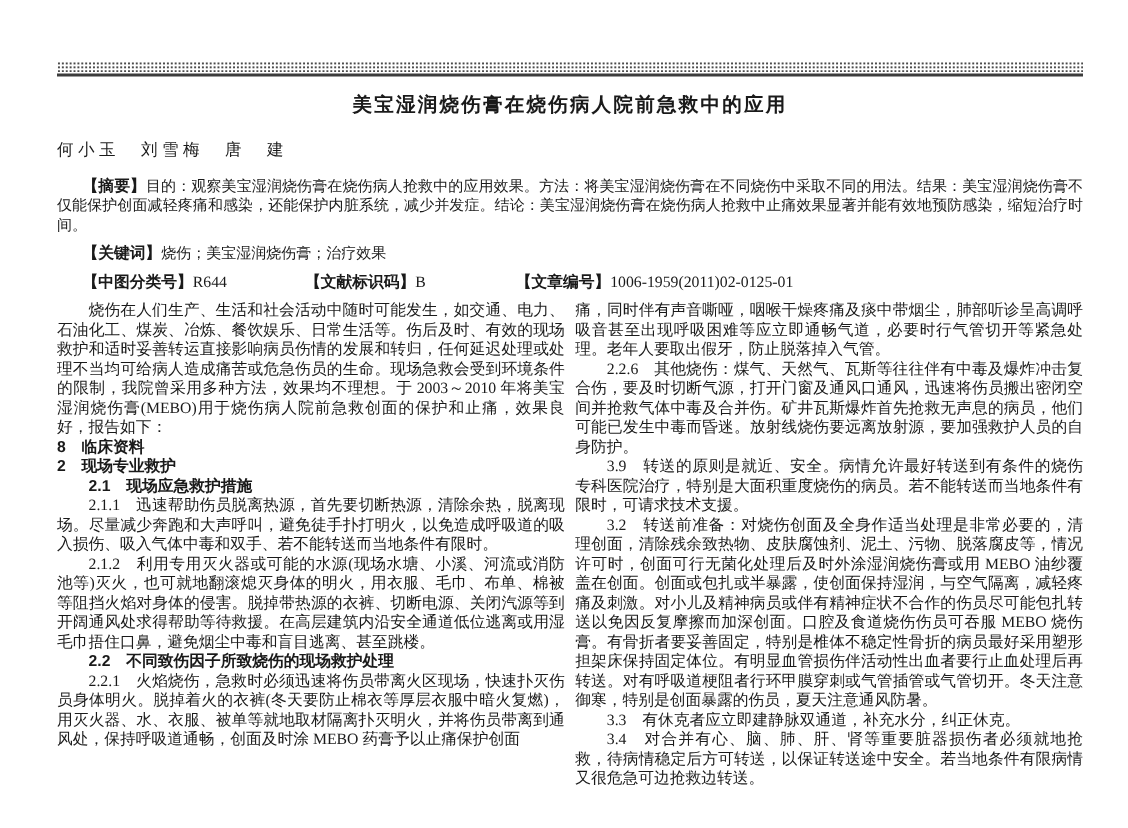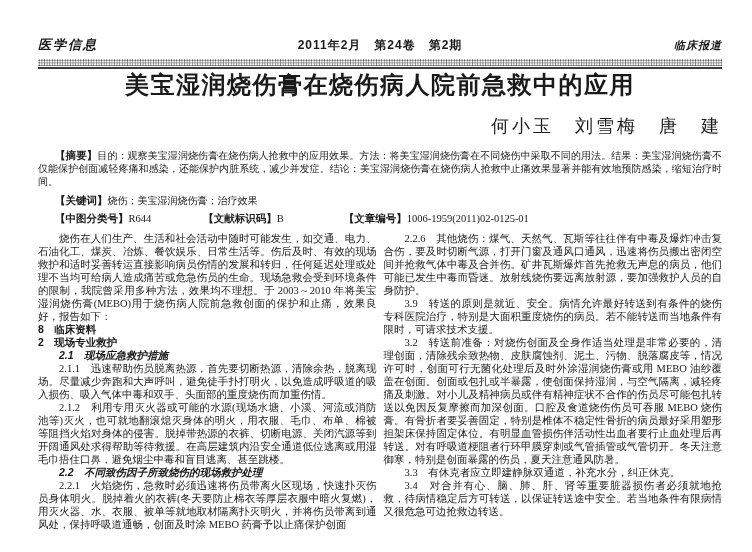--- a/index.html
+++ b/index.html
@@ -35,30 +35,31 @@
   }
   .dotted-band {
     margin-top: 5px;
     height: 7px;
     background-image: radial-gradient(circle, #4a4a4a 0.8px, transparent 0.95px);
     background-size: 2.6px 2.6px;
   }
   .band-rule { height: 2px; background: #3c3c3c; margin-top: 1px; }
   
   .title {
+    margin-top: 10px;
     text-align: center;
     font-family: "Liberation Sans", sans-serif;
     font-weight: bold;
-    font-size: 24px;
+    font-size: 13px;
     letter-spacing: 1.5px;
   }
   .authors {
     margin-top: 13px;
-    text-align: right;
-    font-size: 18px;
+    text-align: left;
+    font-size: 11px;
     letter-spacing: 3px;
   }
   
   .abstract, .keywords {
     font-size: 10px; line-height: 13px;
     text-align: justify;
   }
   .abstract { margin-top: 11px; text-indent: 1.7em; }
   .keywords { margin-top: 6px; text-indent: 1.7em; }
   .blabel { font-weight: bold; font-family: "Liberation Sans", sans-serif; font-size: 10.5px; }
@@ -81,32 +82,27 @@
   }
   .col { width: 339px; }
   .col p {
     font-size: 10.5px;
     line-height: 13px;
     text-align: justify;
   }
   .col p.p  { text-indent: 2em; }
   .col p.pc { text-indent: 0; }
   .col p.h1 { font-weight: bold; font-family: "Liberation Sans", sans-serif; text-indent: 0; }
-  .col p.h2 { font-weight: bold; font-family: "Liberation Sans", sans-serif; text-indent: 2em; font-style: italic; }
+  .col p.h2 { font-weight: bold; font-family: "Liberation Sans", sans-serif; text-indent: 2em; }
 </style>
 </head>
 <body>
 
 <div class="page">
 
-  <div class="jheader">
-    <span class="jname">医学信息</span>
-    <span class="jissue">2011年2月　第24卷　第2期</span>
-    <span class="jtag">临床报道</span>
-  </div>
 
   <div class="dotted-band"></div>
   <div class="band-rule"></div>
 
   <div class="title">美宝湿润烧伤膏在烧伤病人院前急救中的应用</div>
 
   <div class="authors">何小玉　刘雪梅　唐　建</div>
 
   <p class="abstract"><span class="blabel">【摘要】</span><span>目的：观察美宝湿润烧伤膏在烧伤病人抢救中的应用效果。方法：将美宝湿润烧伤膏在不同烧伤中采取不同的用法。结果：美宝湿润烧伤膏不仅能保护创面减轻疼痛和感染，还能保护内脏系统，减少并发症。结论：美宝湿润烧伤膏在烧伤病人抢救中止痛效果显著并能有效地预防感染，缩短治疗时间。</span></p>
 
@@ -117,26 +113,27 @@
     <span class="m2"><span class="blabel">【文献标识码】</span><span class="mval">B</span></span>
     <span class="m3"><span class="blabel">【文章编号】</span><span class="mval">1006-1959(2011)02-0125-01</span></span>
   </div>
 
   <div class="bodycols">
     <div class="col">
         <p class="p">烧伤在人们生产、生活和社会活动中随时可能发生，如交通、电力、石油化工、煤炭、冶炼、餐饮娱乐、日常生活等。伤后及时、有效的现场救护和适时妥善转运直接影响病员伤情的发展和转归，任何延迟处理或处理不当均可给病人造成痛苦或危急伤员的生命。现场急救会受到环境条件的限制，我院曾采用多种方法，效果均不理想。于 2003～2010 年将美宝湿润烧伤膏(MEBO)用于烧伤病人院前急救创面的保护和止痛，效果良好，报告如下：</p>
         <p class="h1">8　临床资料</p>
         <p class="h1">2　现场专业救护</p>
         <p class="h2">2.1　现场应急救护措施</p>
-        <p class="p">2.1.1　迅速帮助伤员脱离热源，首先要切断热源，清除余热，脱离现场。尽量减少奔跑和大声呼叫，避免徒手扑打明火，以免造成呼吸道的吸入损伤、吸入气体中毒和双手、头面部的重度烧伤而加重伤情。</p>
+        <p class="p">2.1.1　迅速帮助伤员脱离热源，首先要切断热源，清除余热，脱离现场。尽量减少奔跑和大声呼叫，避免徒手扑打明火，以免造成呼吸道的吸入损伤、吸入气体中毒和双手、若不能转送而当地条件有限时。</p>
         <p class="p">2.1.2　利用专用灭火器或可能的水源(现场水塘、小溪、河流或消防池等)灭火，也可就地翻滚熄灭身体的明火，用衣服、毛巾、布单、棉被等阻挡火焰对身体的侵害。脱掉带热源的衣裤、切断电源、关闭汽源等到开阔通风处求得帮助等待救援。在高层建筑内沿安全通道低位逃离或用湿毛巾捂住口鼻，避免烟尘中毒和盲目逃离、甚至跳楼。</p>
         <p class="h2">2.2　不同致伤因子所致烧伤的现场救护处理</p>
         <p class="p">2.2.1　火焰烧伤，急救时必须迅速将伤员带离火区现场，快速扑灭伤员身体明火。脱掉着火的衣裤(冬天要防止棉衣等厚层衣服中暗火复燃)，用灭火器、水、衣服、被单等就地取材隔离扑灭明火，并将伤员带离到通风处，保持呼吸道通畅，创面及时涂 MEBO 药膏予以止痛保护创面</p>
       </div>
     <div class="col">
+        <p class="pc">痛，同时伴有声音嘶哑，咽喉干燥疼痛及痰中带烟尘，肺部听诊呈高调呼吸音甚至出现呼吸困难等应立即通畅气道，必要时行气管切开等紧急处理。老年人要取出假牙，防止脱落掉入气管。</p>
         <p class="p">2.2.6　其他烧伤：煤气、天然气、瓦斯等往往伴有中毒及爆炸冲击复合伤，要及时切断气源，打开门窗及通风口通风，迅速将伤员搬出密闭空间并抢救气体中毒及合并伤。矿井瓦斯爆炸首先抢救无声息的病员，他们可能已发生中毒而昏迷。放射线烧伤要远离放射源，要加强救护人员的自身防护。</p>
         <p class="p">3.9　转送的原则是就近、安全。病情允许最好转送到有条件的烧伤专科医院治疗，特别是大面积重度烧伤的病员。若不能转送而当地条件有限时，可请求技术支援。</p>
         <p class="p">3.2　转送前准备：对烧伤创面及全身作适当处理是非常必要的，清理创面，清除残余致热物、皮肤腐蚀剂、泥土、污物、脱落腐皮等，情况许可时，创面可行无菌化处理后及时外涂湿润烧伤膏或用 MEBO 油纱覆盖在创面。创面或包扎或半暴露，使创面保持湿润，与空气隔离，减轻疼痛及刺激。对小儿及精神病员或伴有精神症状不合作的伤员尽可能包扎转送以免因反复摩擦而加深创面。口腔及食道烧伤伤员可吞服 MEBO 烧伤膏。有骨折者要妥善固定，特别是椎体不稳定性骨折的病员最好采用塑形担架床保持固定体位。有明显血管损伤伴活动性出血者要行止血处理后再转送。对有呼吸道梗阻者行环甲膜穿刺或气管插管或气管切开。冬天注意御寒，特别是创面暴露的伤员，夏天注意通风防暑。</p>
         <p class="p">3.3　有休克者应立即建静脉双通道，补充水分，纠正休克。</p>
         <p class="p">3.4　对合并有心、脑、肺、肝、肾等重要脏器损伤者必须就地抢救，待病情稳定后方可转送，以保证转送途中安全。若当地条件有限病情又很危急可边抢救边转送。</p>
       </div>
   </div>
 
 </div>
 

